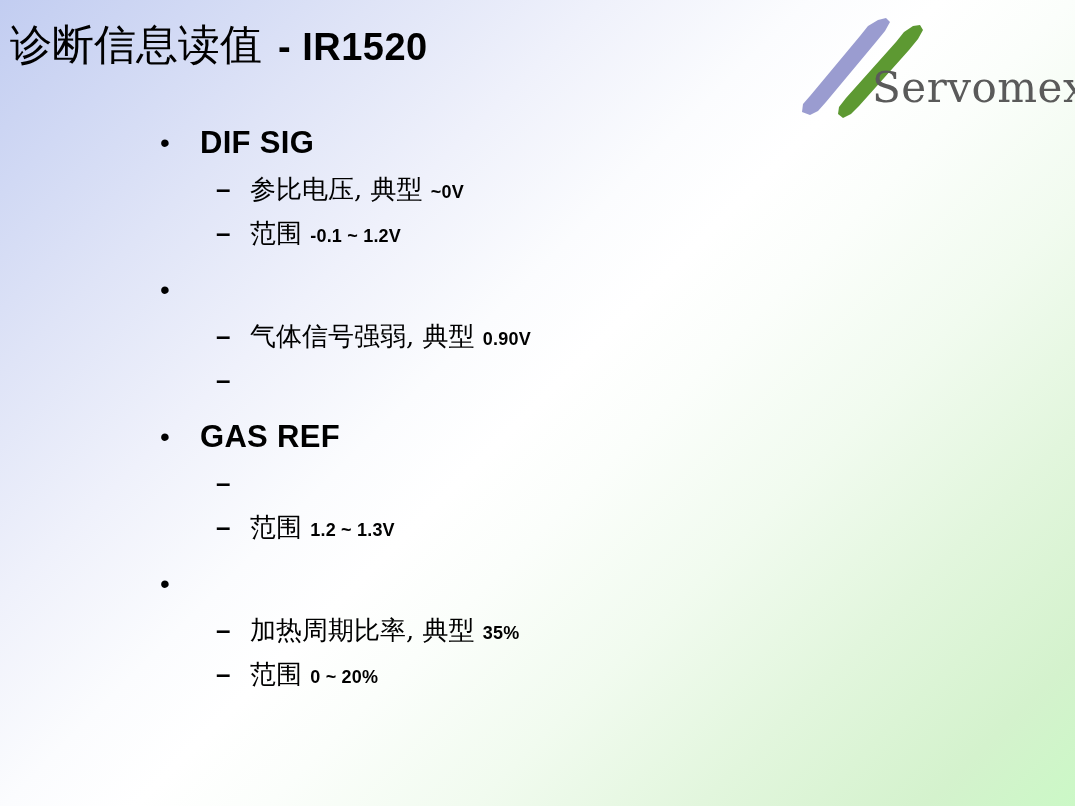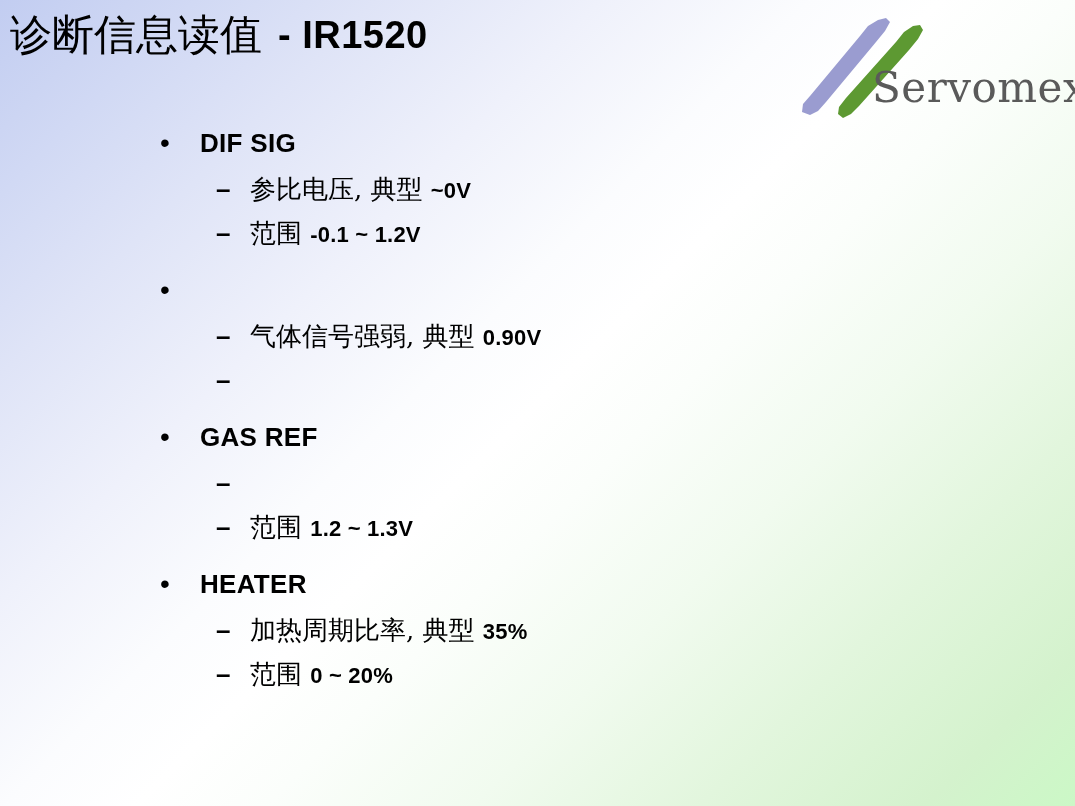--- a/index.html
+++ b/index.html
@@ -31,21 +31,21 @@
   }
 
   
   .title-bar {
     position: absolute;
     left: 10px;
     top: 4px;
     width: 760px;
     height: 62px;
     display: flex;
-    align-items: center;
+    align-items: flex-end;
     white-space: nowrap;
   }
   .title-cjk {
     font-family: "DejaVu Serif", "Liberation Serif", serif;
     font-size: 42px;
     font-weight: 400;
     color: #000000;
     letter-spacing: 0px;
     line-height: 1;
   }
@@ -104,21 +104,21 @@
     top: 0;
     width: 20px;
     font-size: 28px;
     line-height: 34px;
     color: #000;
     text-align: left;
   }
   .lvl1 .text {
     margin-left: 200px;
     font-family: "Liberation Sans", "DejaVu Sans", sans-serif;
-    font-size: 26px;
+    font-size: 31px;
     font-weight: bold;
     color: #000000;
     line-height: 34px;
     letter-spacing: 0.3px;
   }
 
   .lvl2 {
     position: relative;
     height: 44px;
   }
@@ -137,21 +137,21 @@
     font-family: "DejaVu Serif", "Liberation Serif", serif;
     font-size: 26px;
     font-weight: 400;
     color: #000000;
     line-height: 38px;
     white-space: nowrap;
   }
   .lvl2 .text .val {
     font-family: "Liberation Sans", "DejaVu Sans", sans-serif;
     font-weight: bold;
-    font-size: 22px;
+    font-size: 18px;
     letter-spacing: 0.2px;
   }
 </style>
 </head>
 <body>
 
 <div id="slide">
 
   <div class="title-bar">
     <span class="title-cjk">诊断信息读值</span>
@@ -206,21 +206,20 @@
       </div>
       <div class="lvl2">
         <span class="marker">–</span>
         <span class="text"><span>范围 </span><span class="val">1.2 ~ 1.3V</span></span>
       </div>
     </div>
 
     <div class="group">
       <div class="lvl1">
         <span class="marker">•</span>
-        <span class="text">HEATER</span>
       </div>
       <div class="lvl2">
         <span class="marker">–</span>
         <span class="text"><span>加热周期比率, 典型 </span><span class="val">35%</span></span>
       </div>
       <div class="lvl2">
         <span class="marker">–</span>
         <span class="text"><span>范围 </span><span class="val">0 ~ 20%</span></span>
       </div>
     </div>

